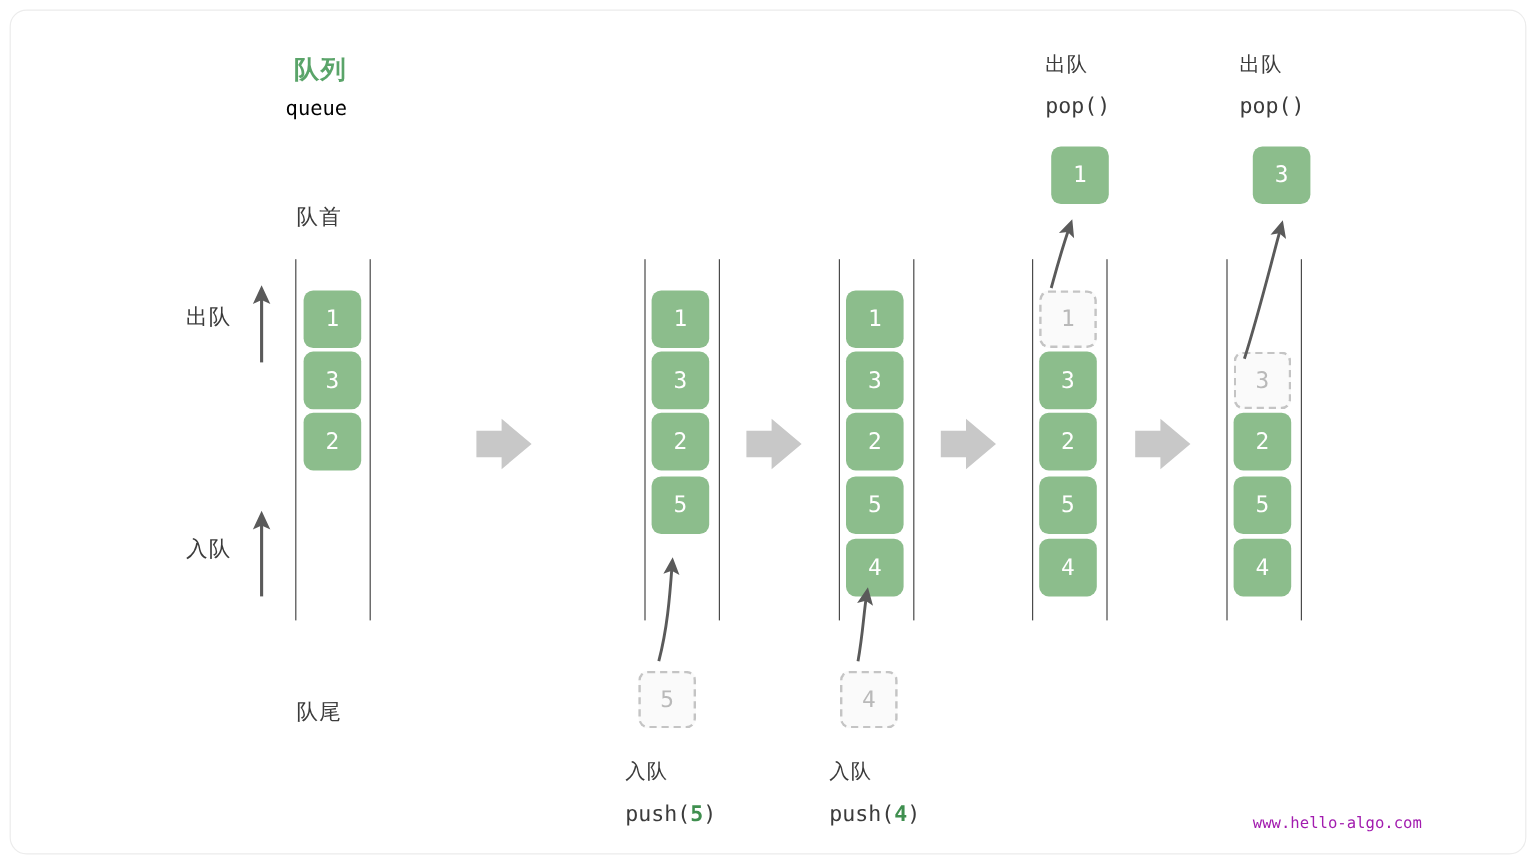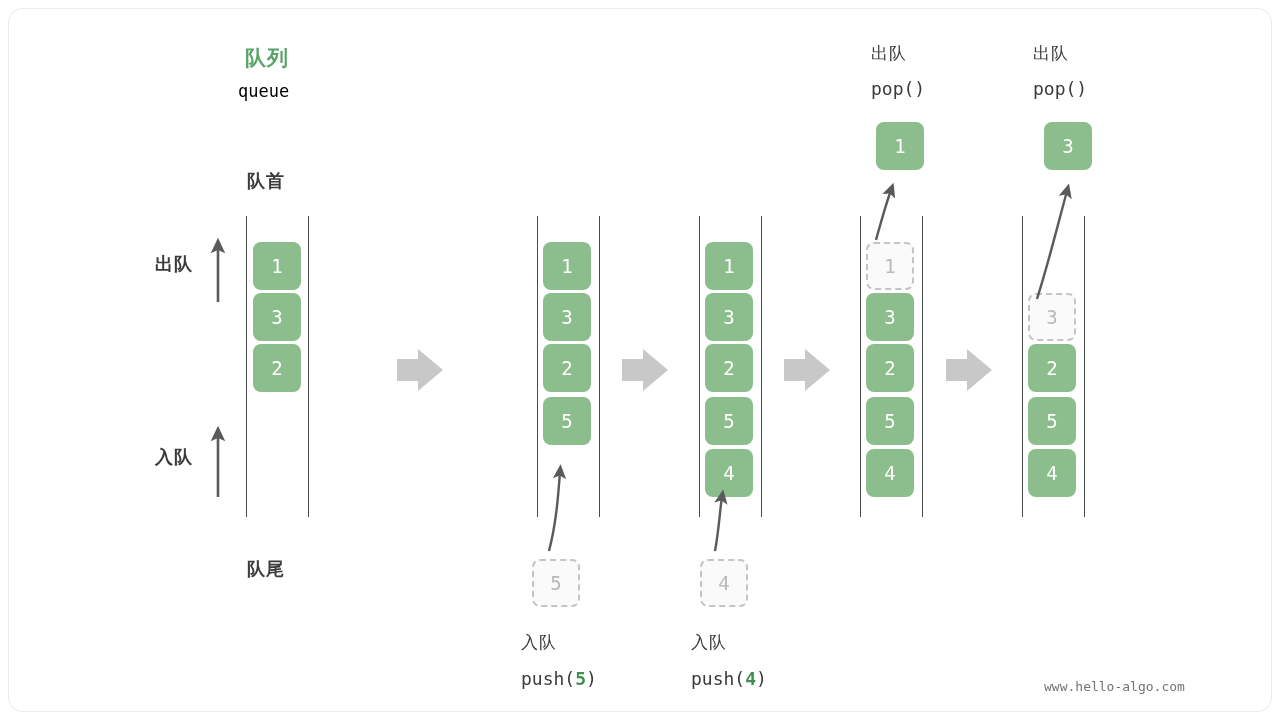--- a/index.html
+++ b/index.html
@@ -22,34 +22,34 @@
   
   .t-title-cn{
     font-size:21px;font-weight:bold;color:#5aa469;
     letter-spacing:1px;white-space:nowrap;text-align:right;
   }
   .t-title-en{
     font-family:"DejaVu Sans Mono","Liberation Mono",monospace;
     font-size:17px;color:#000000;white-space:nowrap;
   }
   .t-bold-cn{
-    font-size:18px;font-weight:bold;color:#3b3b3b;
+    font-size:18px;font-weight:normal;color:#3b3b3b;
     letter-spacing:1px;white-space:nowrap;
   }
   .t-op-cn{
     font-size:17px;color:#3b3b3b;letter-spacing:1px;white-space:nowrap;
   }
   .t-op-code{
     font-family:"DejaVu Sans Mono","Liberation Mono",monospace;
     font-size:18px;color:#3b3b3b;white-space:nowrap;
   }
   .t-op-code .num{color:#3f8f4f;font-weight:bold;}
   .t-watermark{
     font-family:"DejaVu Sans Mono","Liberation Mono",monospace;
-    font-size:13px;color:#737373;white-space:nowrap;
+    font-size:13px;color:#a21caf;white-space:nowrap;
   }
 
   
   .rail{
     position:absolute;width:1px;background:#4a4a4a;
   }
 
   
   .cell{
     position:absolute;
@@ -74,21 +74,21 @@
 </style>
 </head>
 <body>
 
 <div id="card">
 
   <div class="abs t-title-cn" style="left:236px;top:35px;">队列</div>
   <div class="abs t-title-en" style="left:229px;top:72px;">queue</div>
 
   <div class="abs t-bold-cn" style="left:238px;top:160px;">队首</div>
-  <div class="abs t-bold-cn" style="left:238px;top:548px;">队尾</div>
+  <div class="abs t-bold-cn" style="left:238px;top:572px;">队尾</div>
 
   <div class="abs t-bold-cn" style="left:146px;top:243px;">出队</div>
   <div class="abs t-bold-cn" style="left:146px;top:436px;">入队</div>
 
   <div>
     <div class="rail" style="left:237px;top:207px;height:301px;"></div>
     <div class="rail" style="left:299px;top:207px;height:301px;"></div>
 
     <div class="cell" style="left:244px;top:233px;">1</div>
     <div class="cell" style="left:244px;top:284px;">3</div>

